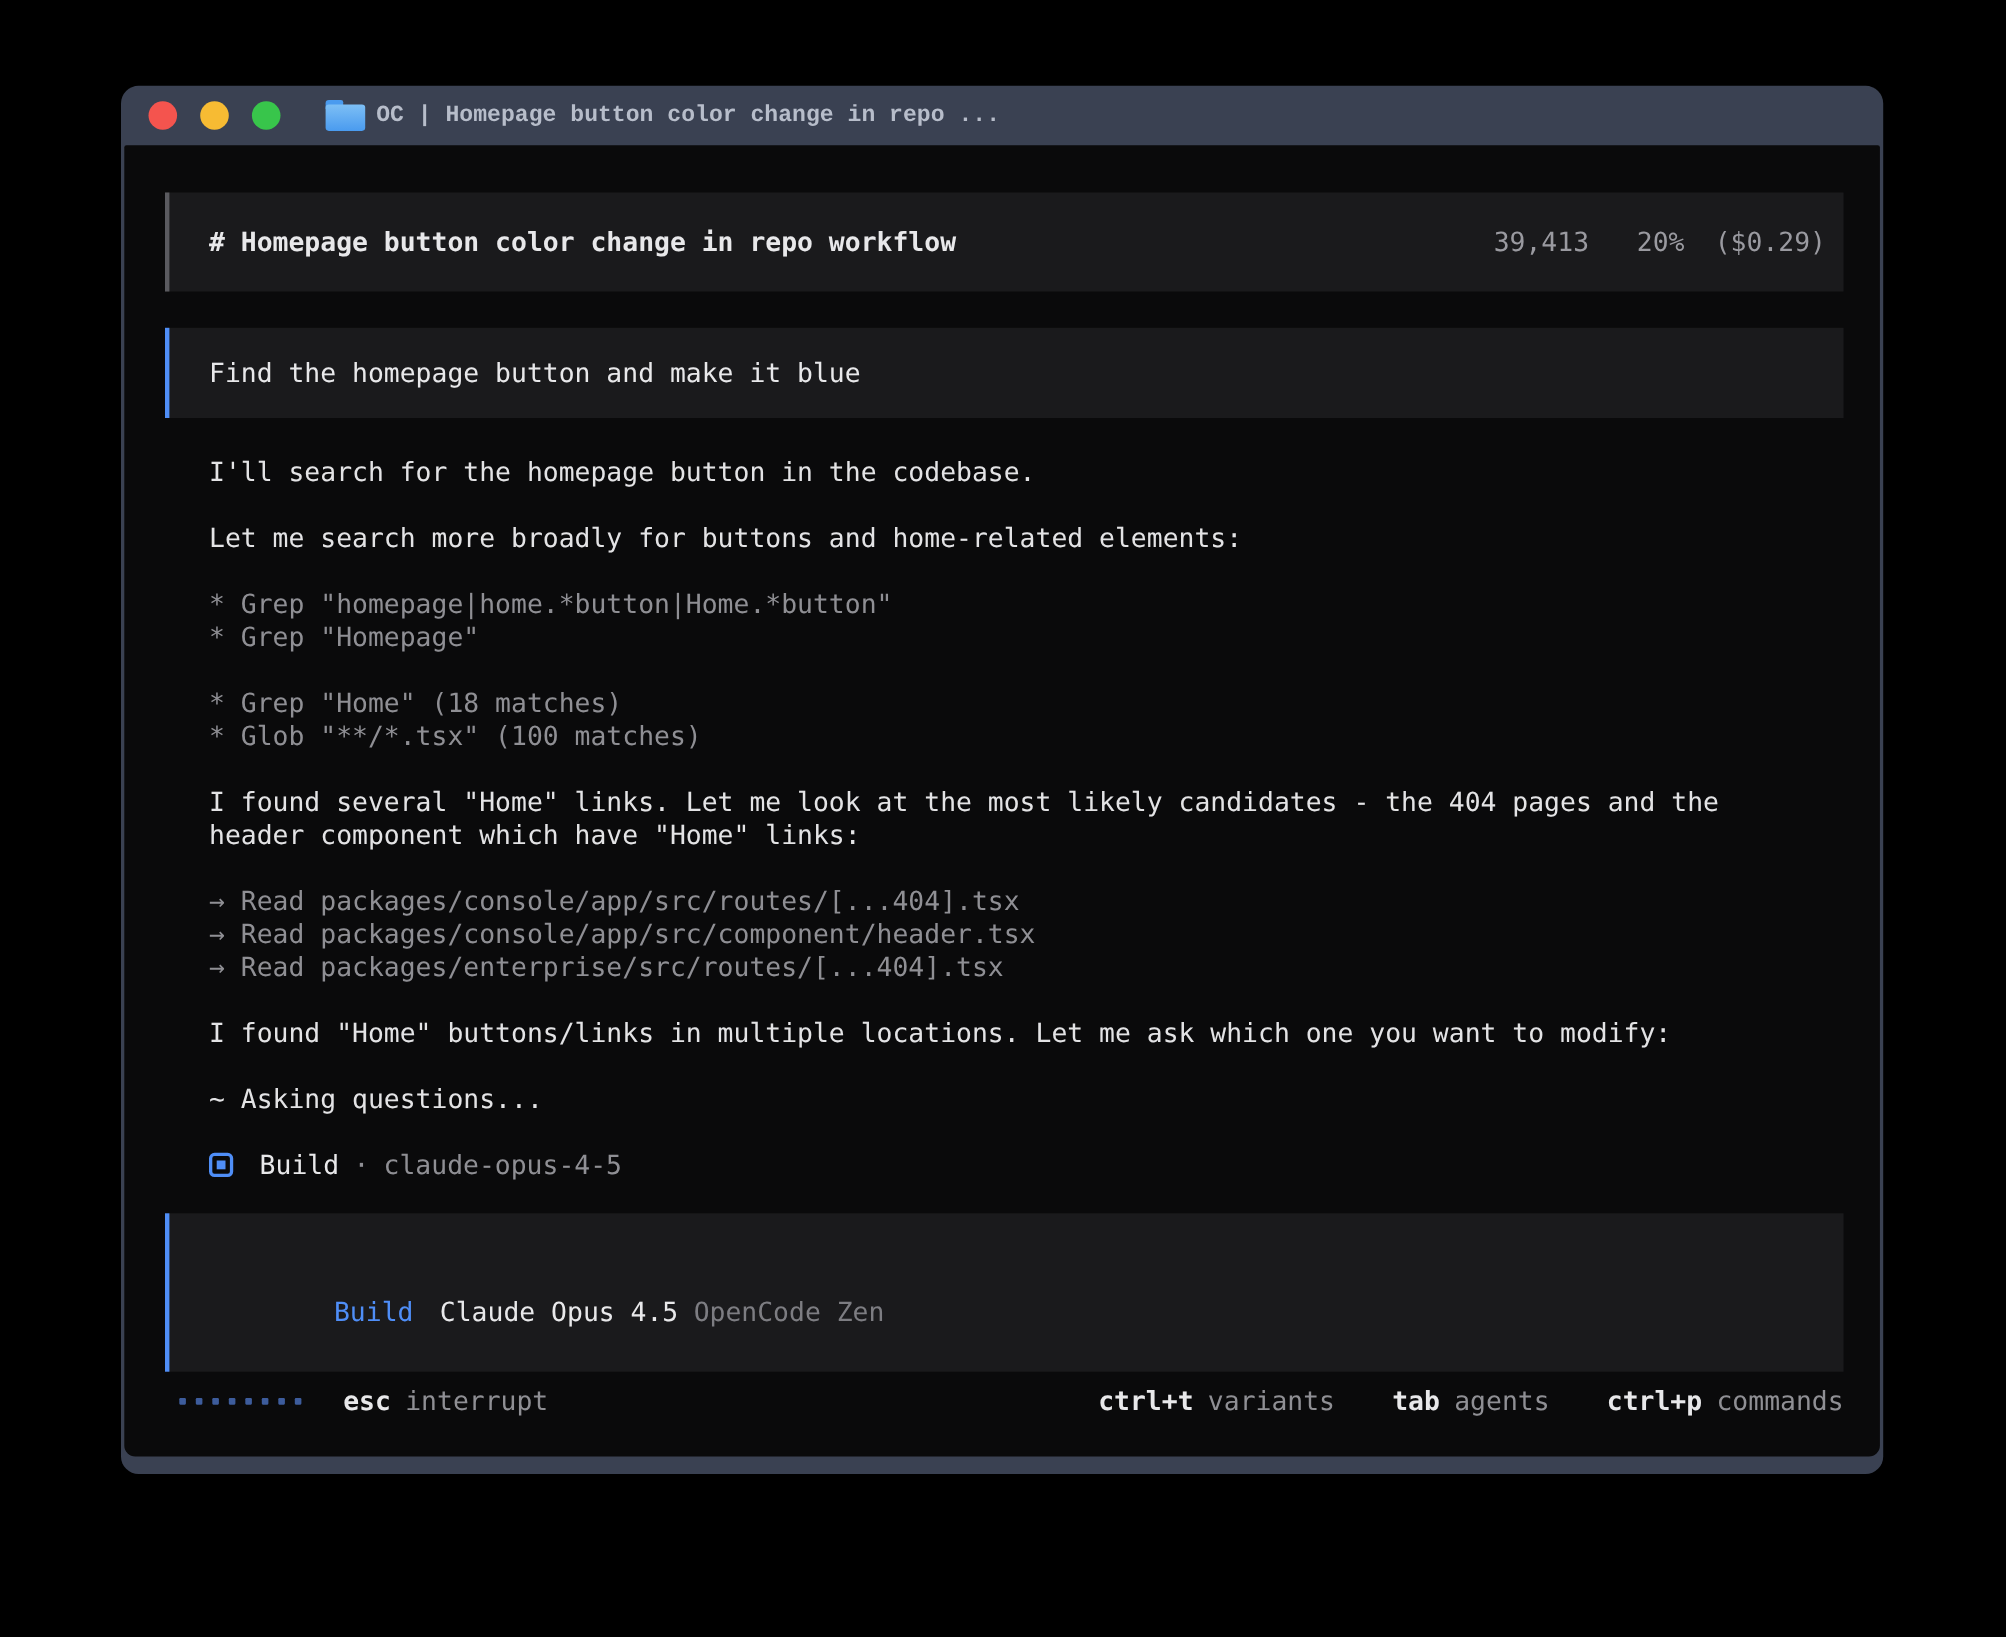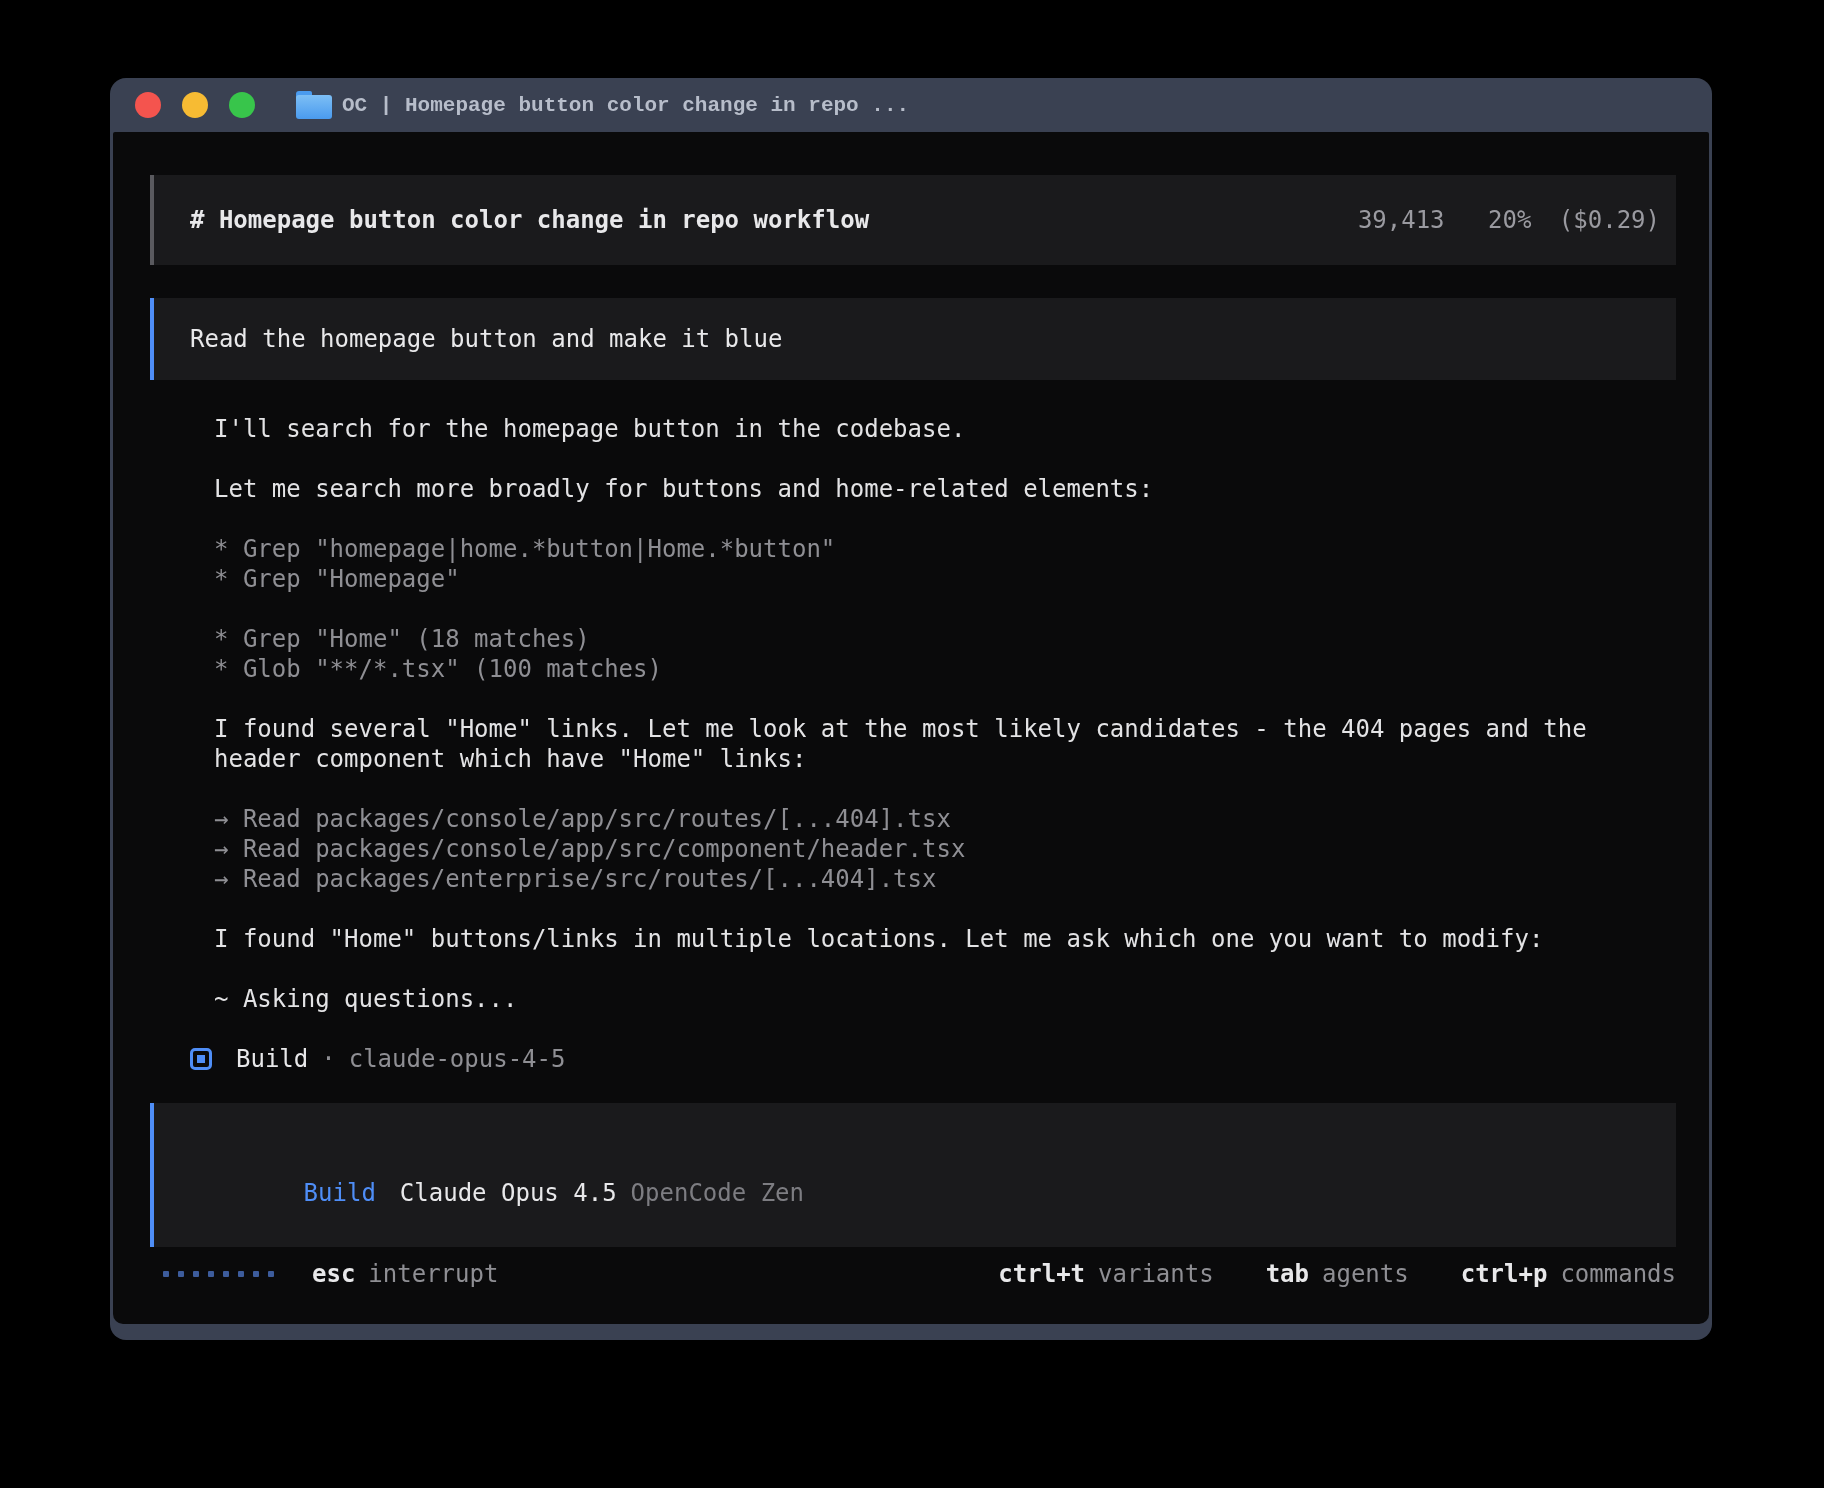--- a/index.html
+++ b/index.html
@@ -63,21 +63,21 @@
   .h-stats .cost { margin-left: 13px; }
 
   .user-block {
     margin-top: 33px; height: 82px;
     border-left: 4px solid #4f8ef7;
     display: flex; align-items: center;
     padding-left: 36px;
   }
 
   .transcript { margin-top: 34px; margin-left: 77px; width: 1460px; }
-  .group { margin-bottom: 30px; margin-left: 24px; }
+  .group { margin-bottom: 30px; }
   .line { height: 30px; white-space: pre; }
   .line.text { color: #e3e3e5; }
   .line.tool { color: #8f8f94; }
 
   .agent-row {
     margin-left: 77px; height: 30px; margin-top: 30px; margin-bottom: 29px;
     display: flex; align-items: center;
   }
   .agent-icon {
     width: 22px; height: 22px; border: 3px solid #4f8ef7; border-radius: 5px;
@@ -135,21 +135,21 @@
     <div class="block header-block">
       <span class="h-title"># Homepage button color change in repo workflow</span>
       <span class="h-stats">
         <span class="tok">39,413</span>
         <span class="pct">20%</span>
         <span class="cost">($0.29)</span>
       </span>
     </div>
 
     <div class="block user-block">
-      <span>Read the homepage button and make it blue</span>
+      <span>Find the homepage button and make it blue</span>
     </div>
 
     <div class="transcript" id="transcript">
         <div class="group">
           <div class="line text">I'll search for the homepage button in the codebase.</div>
         </div>
         <div class="group">
           <div class="line text">Let me search more broadly for buttons and home-related elements:</div>
         </div>
         <div class="group">

